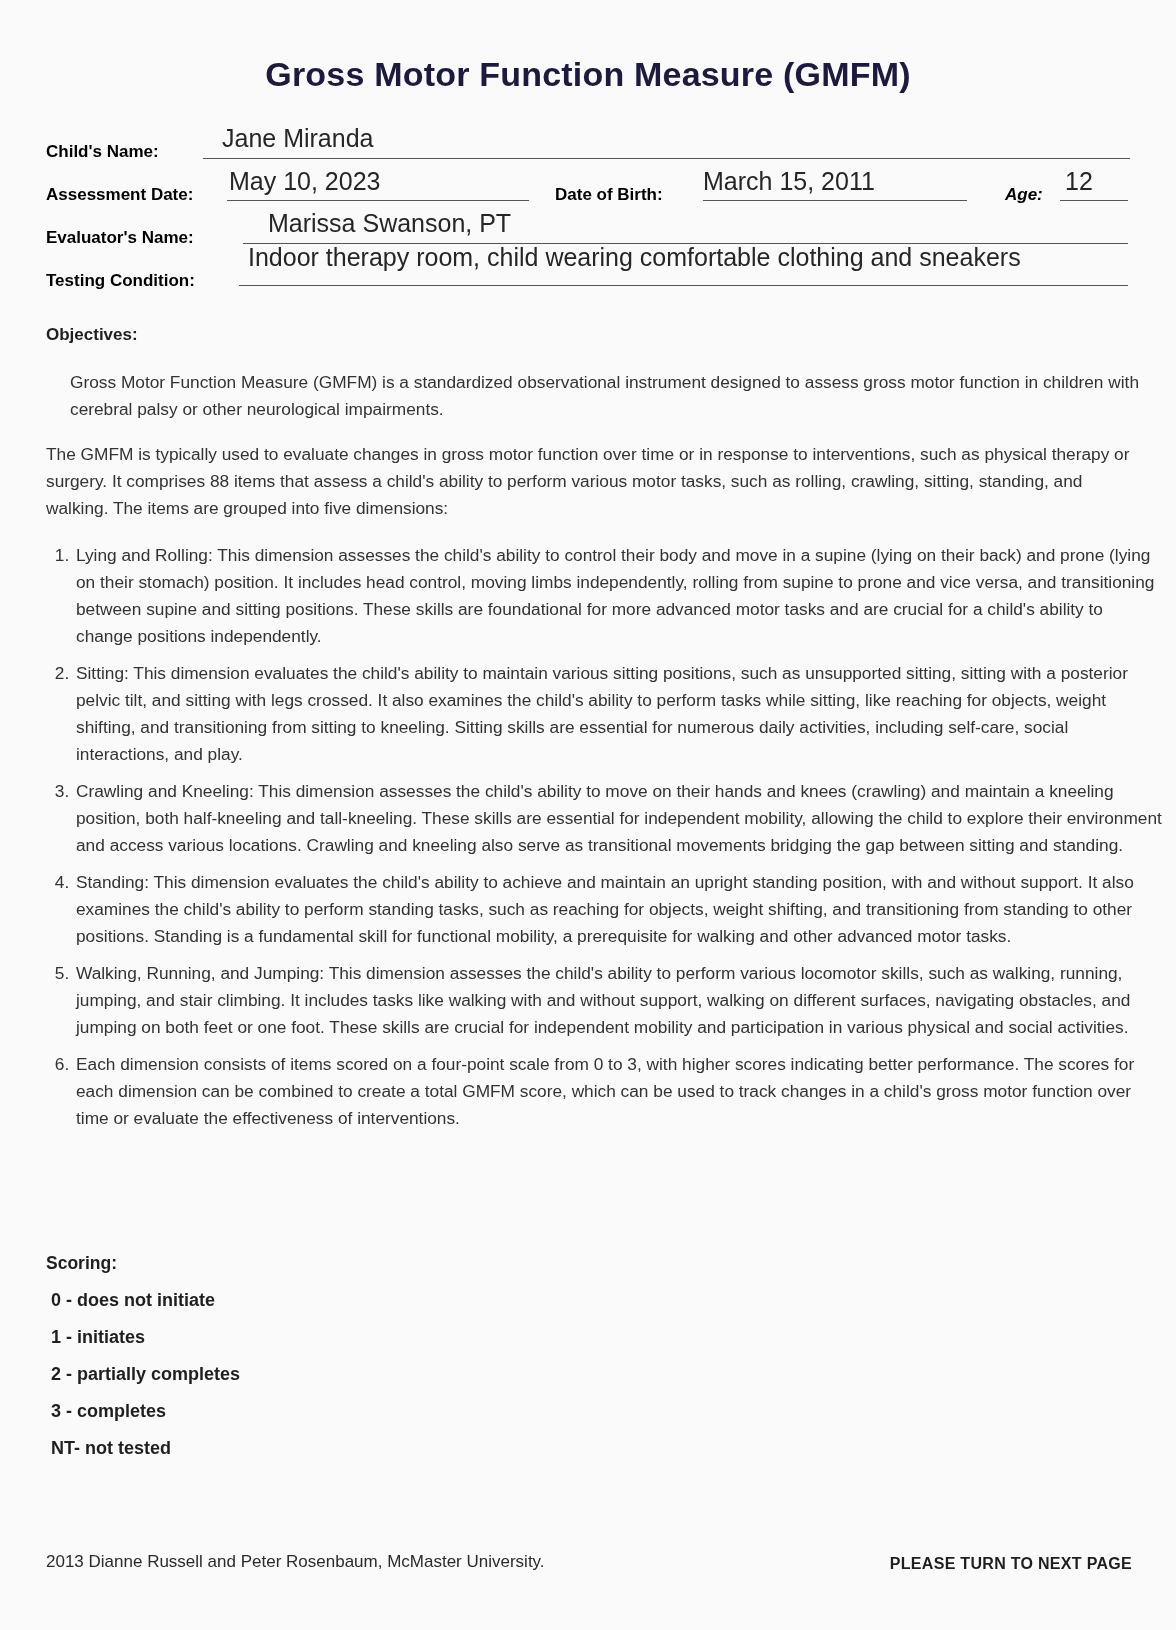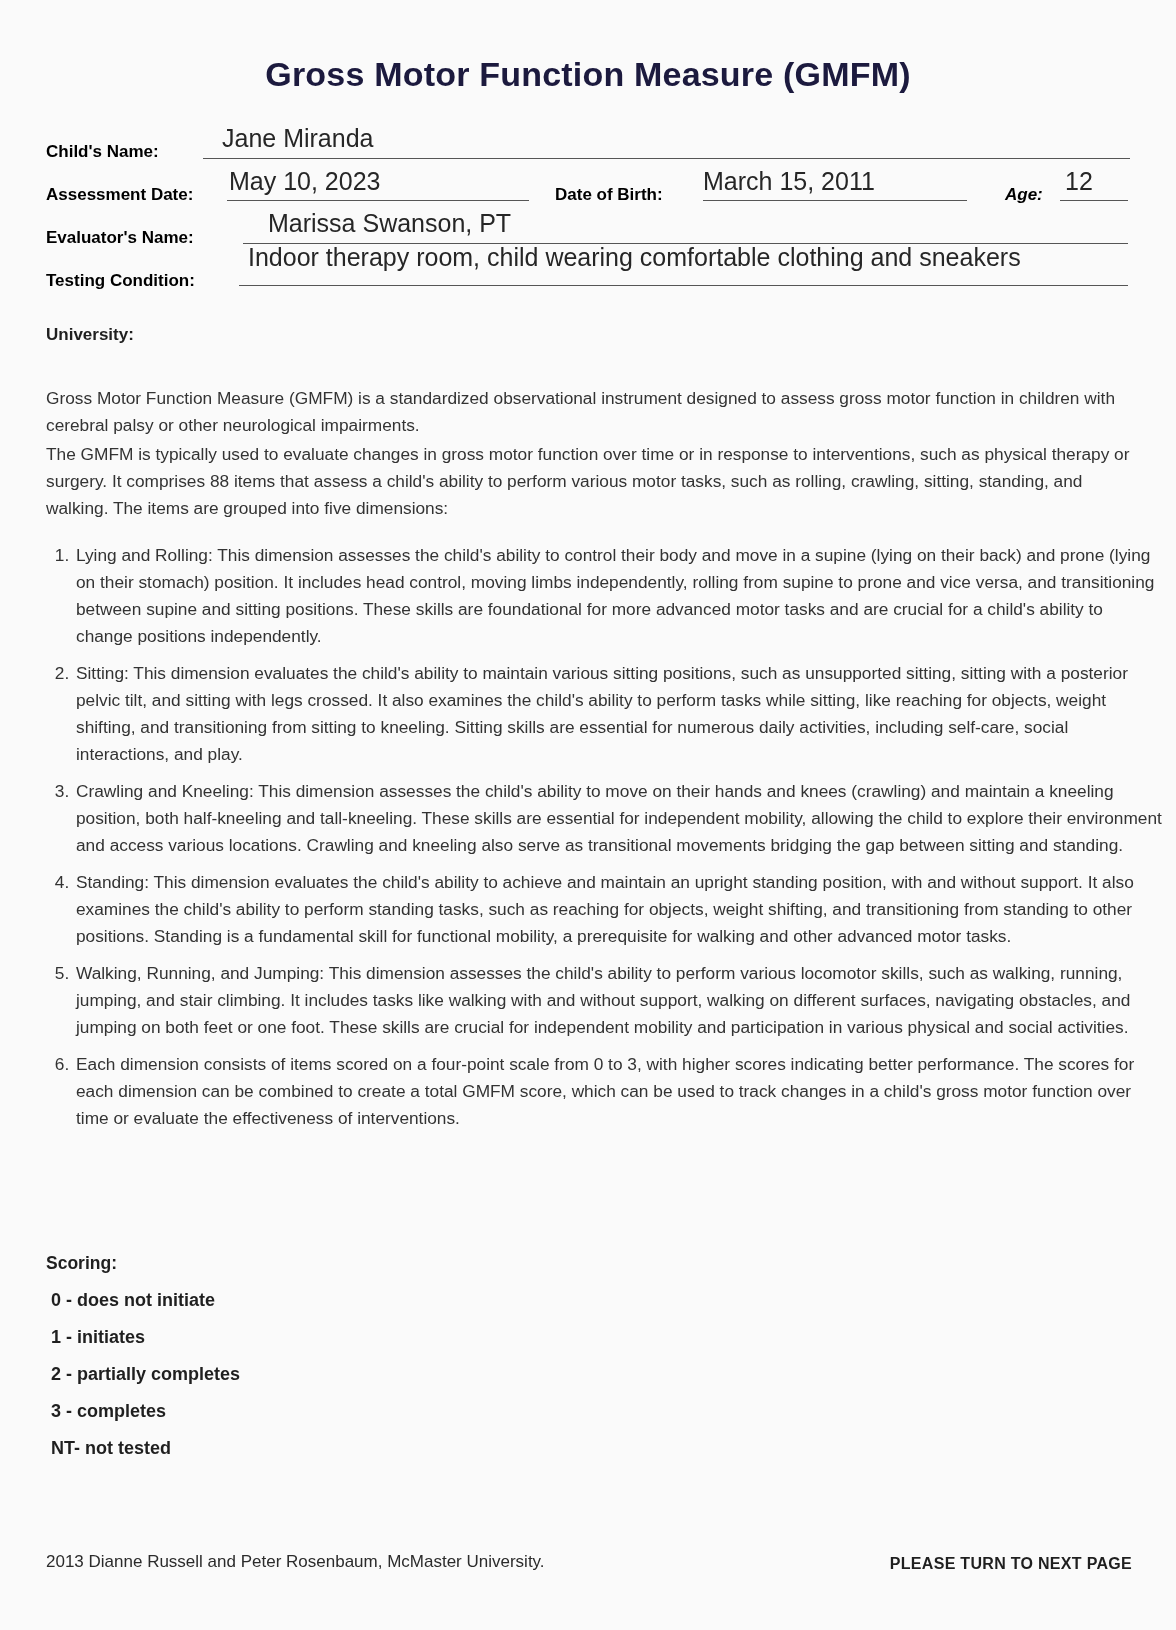--- a/index.html
+++ b/index.html
@@ -78,22 +78,22 @@
 <div class="field-line" style="left:1060px; top:200px; width:68px;"></div>
 
 <div class="field-label" style="left:46px; top:228px;">Evaluator's Name:</div>
 <div class="field-value" style="left:248px; top:209px;margin-left:20px;">Marissa Swanson, PT</div>
 <div class="field-line" style="left:243px; top:243px; width:885px;"></div>
 
 <div class="field-label" style="left:46px; top:271px;">Testing Condition:</div>
 <div class="field-value" style="left:248px; top:243px;">Indoor therapy room, child wearing comfortable clothing and sneakers</div>
 <div class="field-line" style="left:239px; top:285px; width:889px;"></div>
 
-<div class="section-heading" style="top:325px;">University:</div>
-<div class="para" style="top:385px;">Gross Motor Function Measure (GMFM)  is a standardized observational instrument designed to assess gross motor function in children with cerebral palsy or other neurological impairments.</div>
+<div class="section-heading" style="top:325px;">Objectives:</div>
+<div class="para" style="top:369px;margin-left:24px;">Gross Motor Function Measure (GMFM)  is a standardized observational instrument designed to assess gross motor function in children with cerebral palsy or other neurological impairments.</div>
 <div class="para" style="top:441px;">The GMFM is typically used to evaluate changes in gross motor function over time or in response to interventions, such as physical therapy or surgery. It comprises 88 items that assess a child's ability to perform various motor tasks, such as rolling, crawling, sitting, standing, and walking. The items are grouped into five dimensions:</div>
 
 <ol class="dims">
   <li>Lying and Rolling: This dimension assesses the child's ability to control their body and move in a supine (lying on their back) and prone (lying on their stomach) position. It includes head control, moving limbs independently, rolling from supine to prone and vice versa, and transitioning between supine and sitting positions. These skills are foundational for more advanced motor tasks and are crucial for a child's ability to change positions independently.</li>
   <li>Sitting: This dimension evaluates the child's ability to maintain various sitting positions, such as unsupported sitting, sitting with a posterior pelvic tilt, and sitting with legs crossed. It also examines the child's ability to perform tasks while sitting, like reaching for objects, weight shifting, and transitioning from sitting to kneeling. Sitting skills are essential for numerous daily activities, including self-care, social interactions, and play.</li>
   <li>Crawling and Kneeling: This dimension assesses the child's ability to move on their hands and knees (crawling) and maintain a kneeling position, both half-kneeling and tall-kneeling. These skills are essential for independent mobility, allowing the child to explore their environment and access various locations. Crawling and kneeling also serve as transitional movements bridging the gap between sitting and standing.</li>
   <li>Standing: This dimension evaluates the child's ability to achieve and maintain an upright standing position, with and without support. It also examines the child's ability to perform standing tasks, such as reaching for objects, weight shifting, and transitioning from standing to other positions. Standing is a fundamental skill for functional mobility, a prerequisite for walking and other advanced motor tasks.</li>
   <li>Walking, Running, and Jumping: This dimension assesses the child's ability to perform various locomotor skills, such as walking, running, jumping, and stair climbing. It includes tasks like walking with and without support, walking on different surfaces, navigating obstacles, and jumping on both feet or one foot. These skills are crucial for independent mobility and participation in various physical and social activities.</li>
   <li>Each dimension consists of items scored on a four-point scale from 0 to 3, with higher scores indicating better performance. The scores for each dimension can be combined to create a total GMFM score, which can be used to track changes in a child's gross motor function over time or evaluate the effectiveness of interventions.</li>
 </ol>

